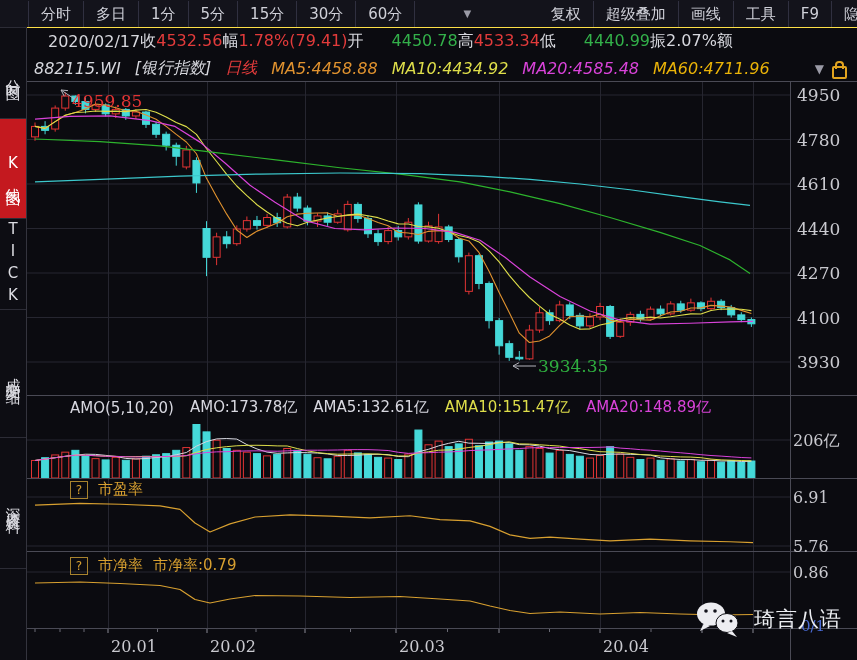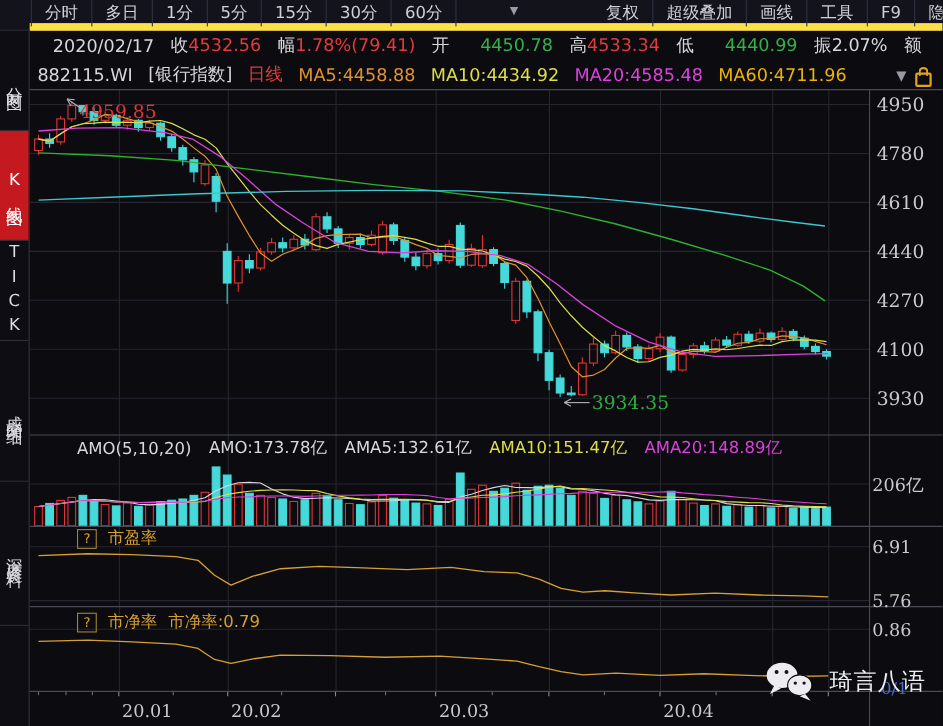--- a/index.html
+++ b/index.html
@@ -1,30 +1,30 @@
 <!DOCTYPE html>
 <html><head>
 <meta charset="utf-8">
 <style>
   html,body{margin:0;padding:0;}
   body{width:857px;height:660px;background:#0b0b10;position:relative;overflow:hidden;
        font-family:"DejaVu Sans","Liberation Sans",sans-serif;color:#d6d7dd;}
   #chart{position:absolute;left:0;top:0;}
   .toolbar{position:absolute;left:0;top:0;width:857px;height:28px;background:#13131b;
-           border-bottom:7px solid #fde047;display:flex;align-items:center;box-sizing:border-box;z-index:5;}
+           border-bottom:1px solid #fde047;display:flex;align-items:center;box-sizing:border-box;z-index:5;}
   .tb-item{color:#cfd0d8;font-size:15px;padding:0 12px;border-right:1px solid #303040;
            line-height:26px;height:26px;white-space:nowrap;cursor:default;}
   .tb-first{margin-left:28px;border-left:1px solid #303040;}
   .tb-caret{color:#9a9aa6;font-size:10px;padding:0 6px;margin-left:42px;}
   .tb-spacer{flex:1;}
   .tb-clip{width:25px;overflow:hidden;white-space:nowrap;}
   .row{position:absolute;left:0;width:857px;height:27px;display:flex;align-items:center;
        box-sizing:border-box;padding-left:34px;font-size:16px;white-space:nowrap;z-index:4;}
-  .info-row{top:28px;gap:15px;padding-left:48px;}
-  .symbol-row{top:55px;gap:14px;}
+  .info-row{top:28px;padding-left:48px;}
+  .symbol-row{top:55px;gap:14px;font-style:italic;}
   .t-red{color:#e23b3b;} .t-green{color:#33b04a;margin-left:28px;} .t-white{color:#d6d7dd;}
   .t-orange{color:#e0922f;} .t-yellow{color:#dede4a;} .t-magenta{color:#d943d9;} .t-mgreen{color:#eab308;}
   .pair .lab{color:#d6d7dd;}
   .icon-group{margin-left:auto;margin-right:10px;display:flex;align-items:center;gap:8px;}
   .caret2{color:#9a9aa6;font-size:12px;}
   .lock{width:11px;height:9px;border:2px solid #e2a41f;border-radius:2px;position:relative;margin-top:7px;}
   .lock:before{content:"";position:absolute;left:1px;top:-7px;width:5px;height:6px;
                border:2px solid #e2a41f;border-bottom:none;border-radius:4px 4px 0 0;}
   .sidebar{position:absolute;left:0;top:28px;width:27px;height:632px;background:#0d0d13;
            border-right:1px solid #34343e;box-sizing:border-box;z-index:6;display:flex;flex-direction:column;}

